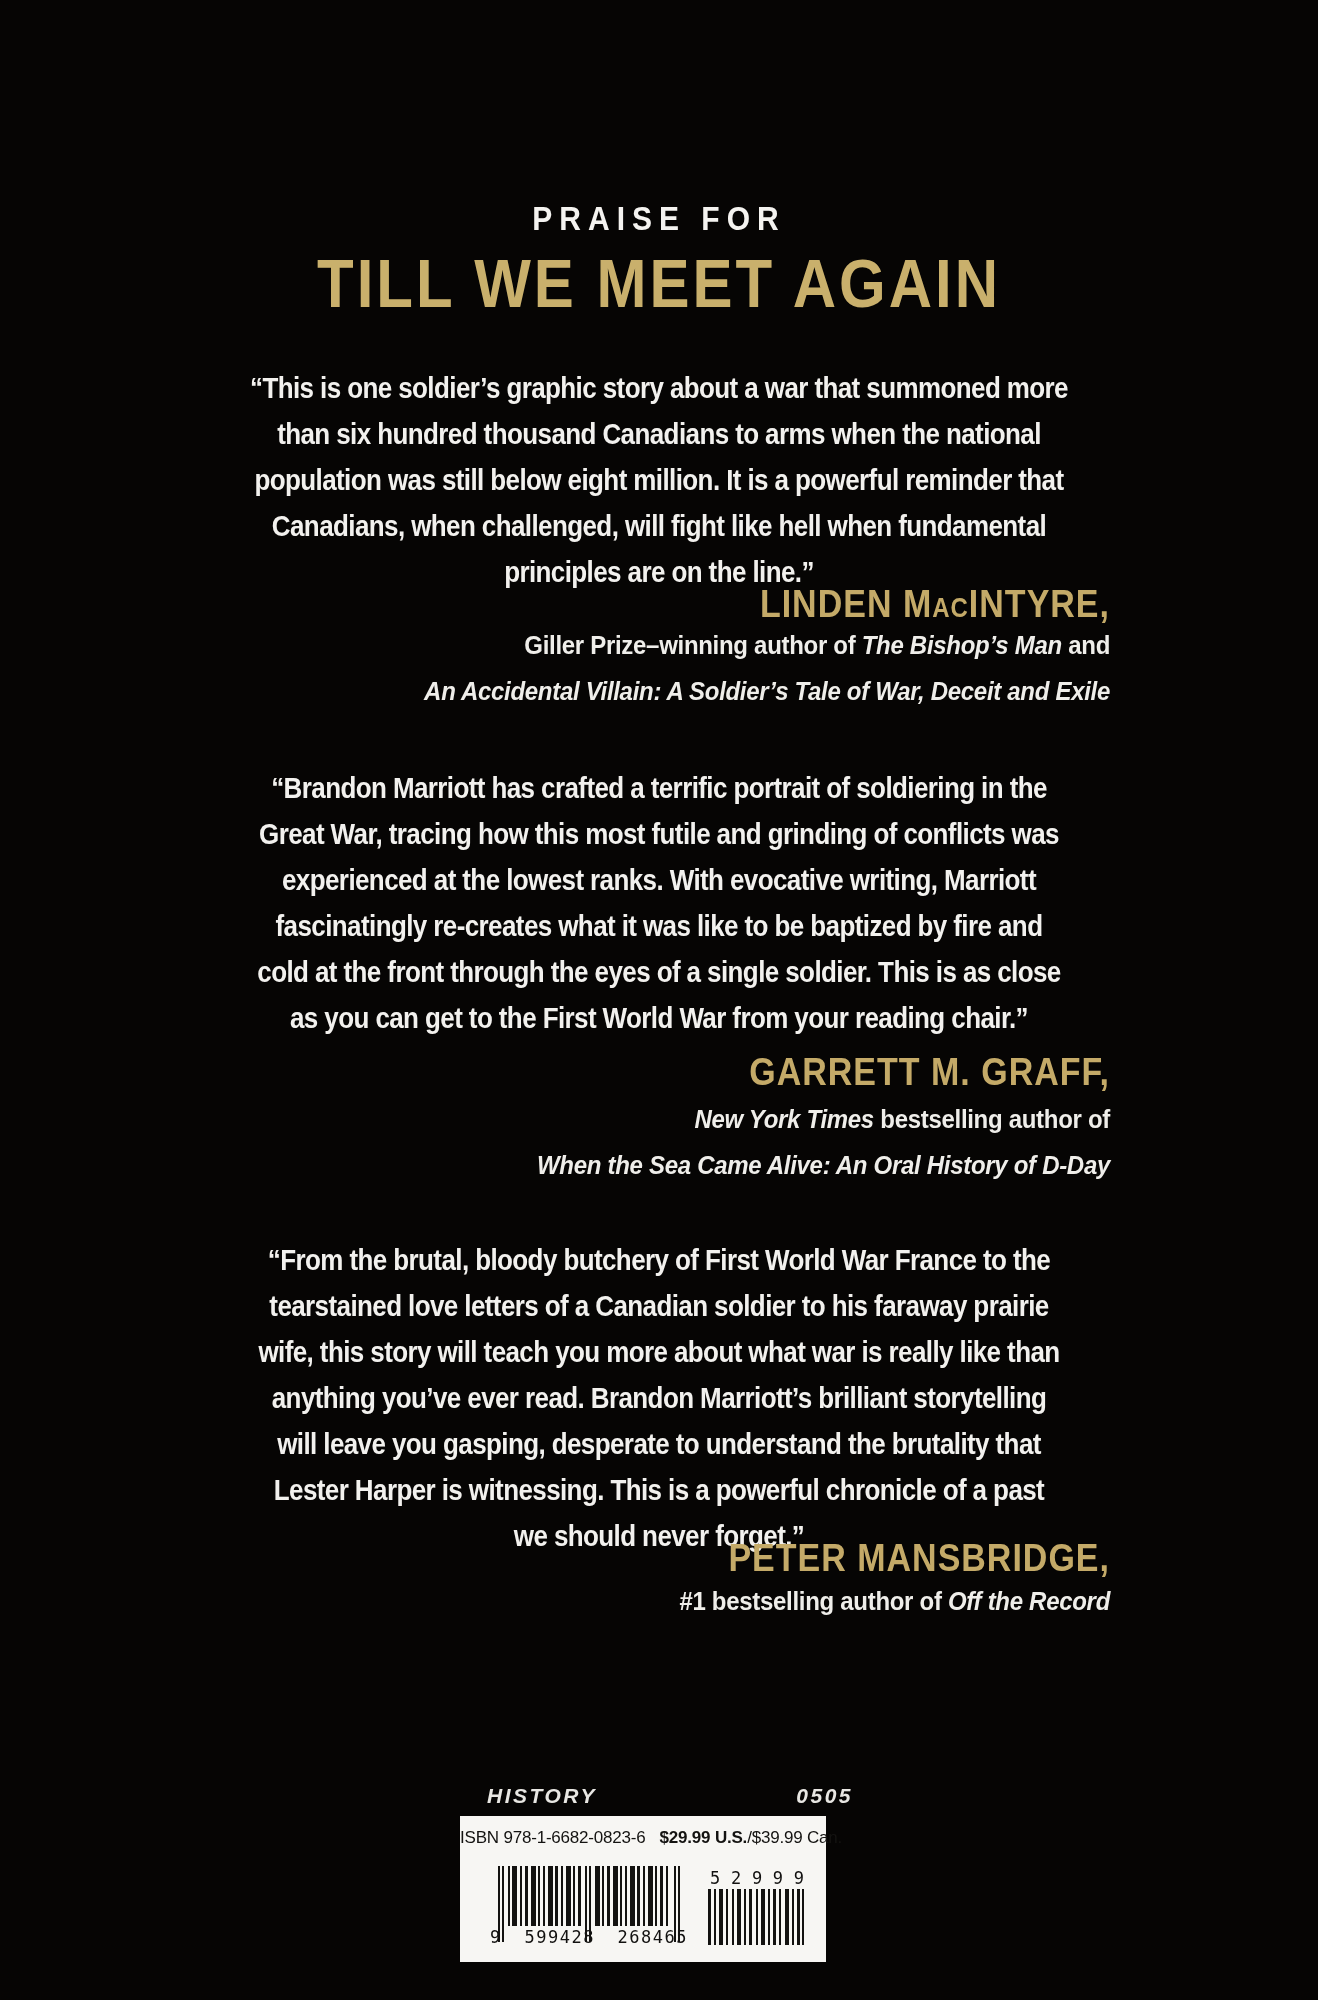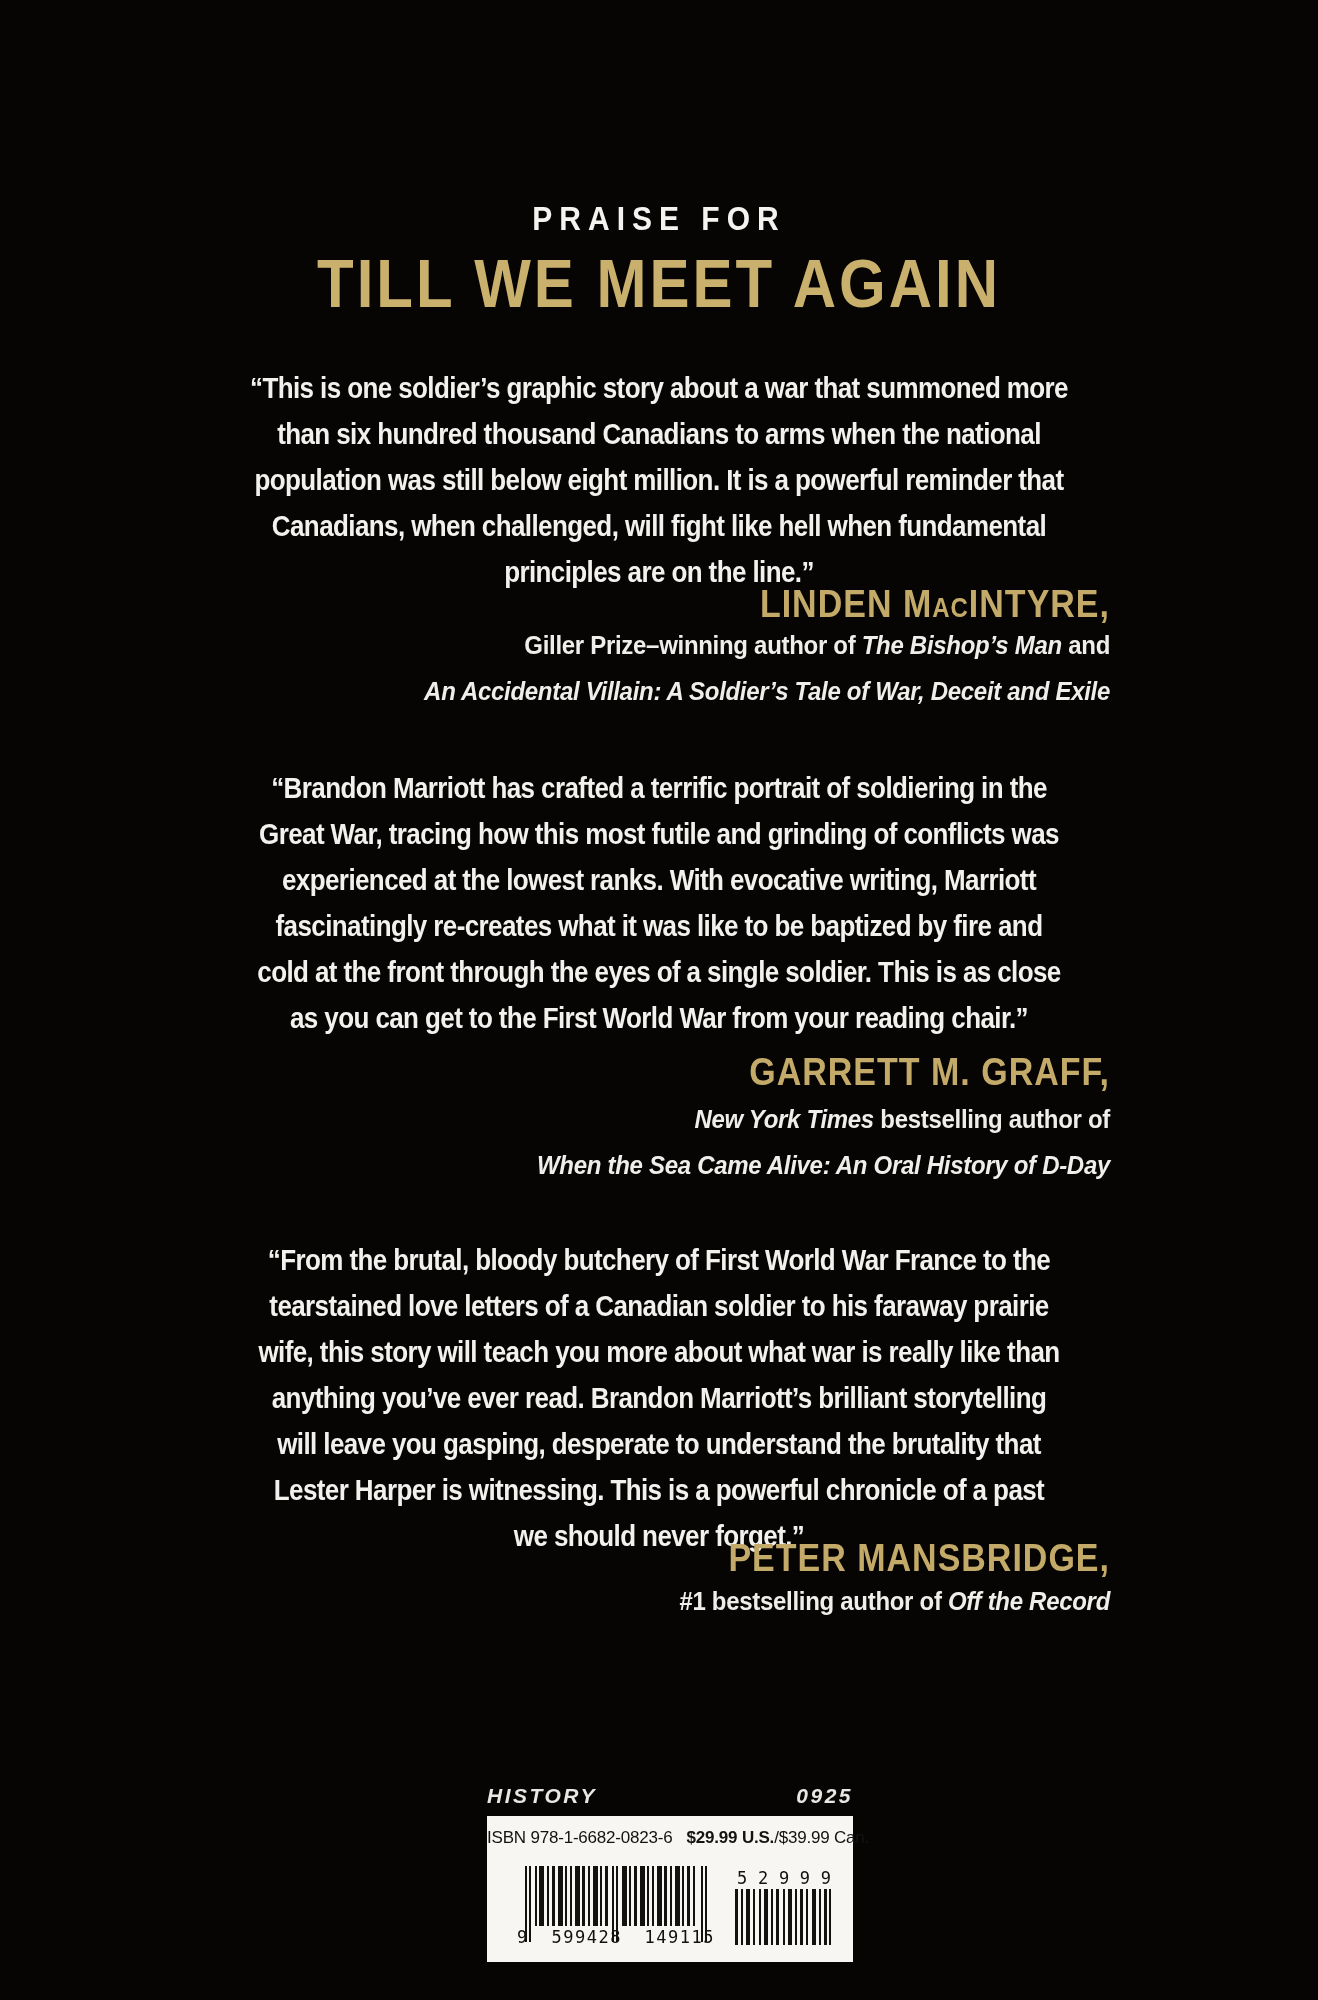--- a/index.html
+++ b/index.html
@@ -75,21 +75,21 @@
   .c3 { top: 1578px; }
 
   
   .shelf-row {
     position: absolute; left: 487px; width: 366px; top: 1784px;
     display: flex; justify-content: space-between;
     color: #e8e7e3;
     font-size: 21px; font-weight: 700; letter-spacing: 2.5px; font-style: italic;
   }
   .barcode-box {
-    position: absolute; left: 487px; top: 1816px;
+    position: absolute; left: 460px; top: 1816px;
     width: 366px; height: 146px;
     background: #f7f6f3;
   }
   .isbn-row {
     position: absolute; top: 12px; left: 0; right: 0;
     text-align: center;
     color: #141311;
     font-size: 17px; font-weight: 400; letter-spacing: -0.2px;
     white-space: nowrap;
   }
@@ -159,21 +159,21 @@
     <div class="qline">Lester Harper is witnessing. This is a powerful chronicle of a past</div>
     <div class="qline">we should never forget.”</div>
   </section>
   <div class="attr-name n3">PETER MANSBRIDGE,</div>
   <div class="credits c3">
     <div class="cline"><span>#1 bestselling author of </span><span class="it">Off the Record</span></div>
   </div>
 
   <div class="shelf-row">
     <span>HISTORY</span>
-    <span>0925</span>
+    <span>0505</span>
   </div>
 
   <div class="barcode-box">
     <div class="isbn-row">
       <span>ISBN 978-1-6682-0823-6</span><span class="b">$29.99 U.S.</span><span>/$39.99 Can.</span>
     </div>
     <div class="bars-area">
       <div class="main-bc">
         <svg width="196" height="80" viewBox="0 0 196 80" aria-hidden="true">
           <rect x="6" y="0" width="2" height="76"></rect>
@@ -205,21 +205,21 @@
             <rect x="156" y="0" width="5" height="60"></rect>
           <rect x="163" y="0" width="2" height="60"></rect>
             <rect x="168" y="0" width="3" height="60"></rect>
           <rect x="174" y="0" width="2" height="60"></rect>
           <rect x="182" y="0" width="2" height="76"></rect>
             <rect x="186" y="0" width="2" height="76"></rect>
         </svg>
         <div class="ean-digits">
           <span>9</span>
           <span>599428</span>
-          <span>149115</span>
+          <span>268465</span>
         </div>
       </div>
       <div class="addon-bc">
         <div class="addon-digits">
           <span>5</span>
             <span>2</span>
             <span>9</span>
             <span>9</span>
             <span>9</span>
         </div>

